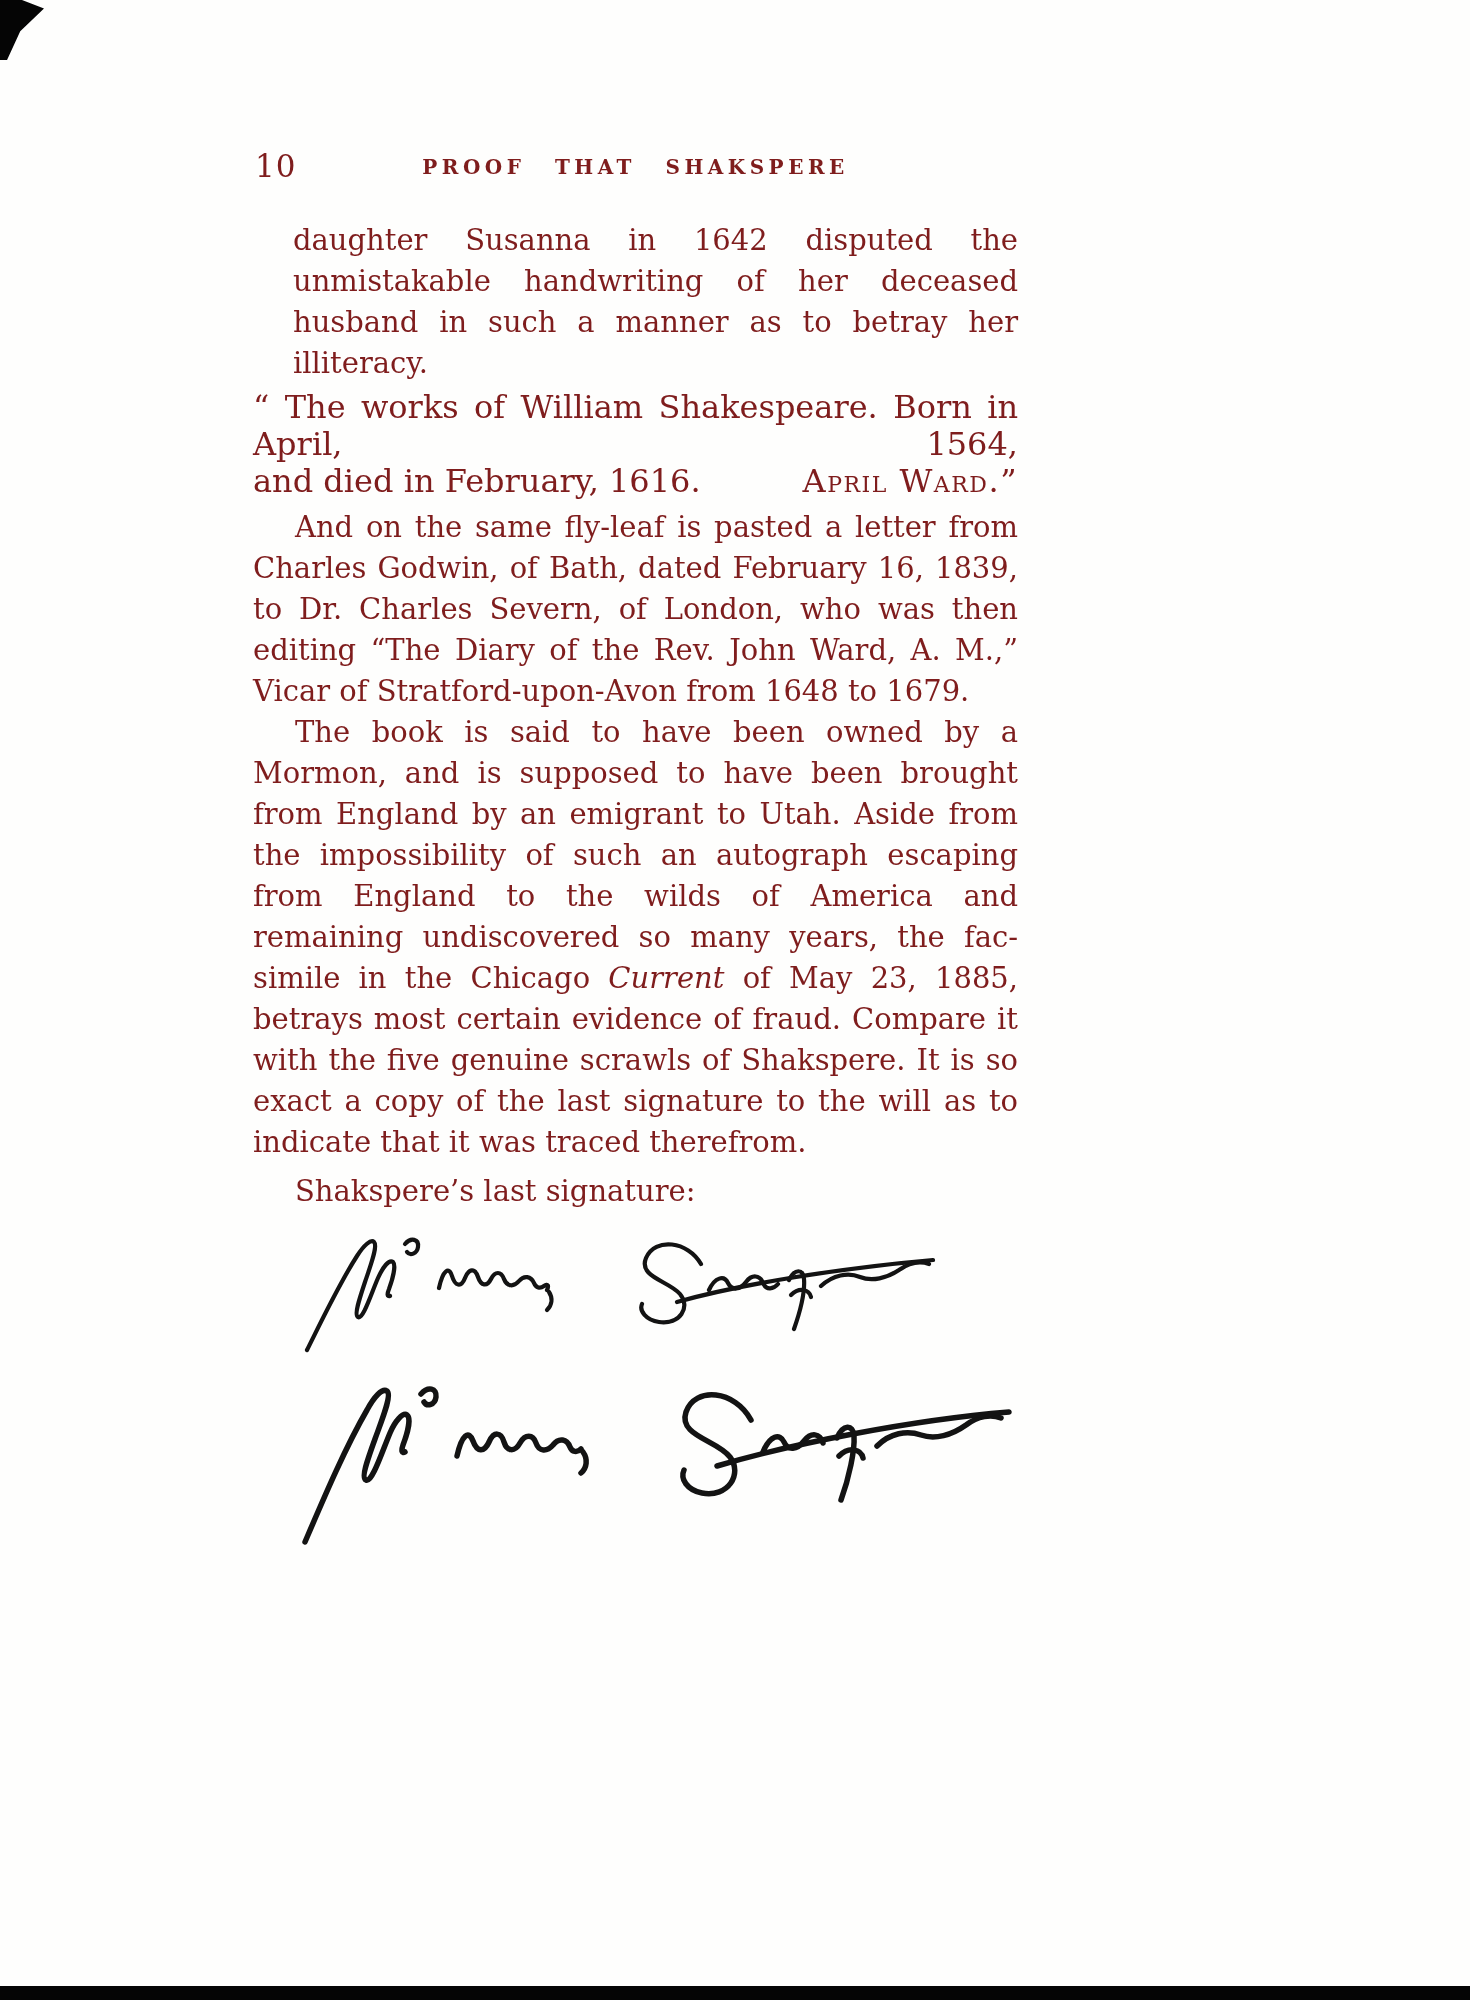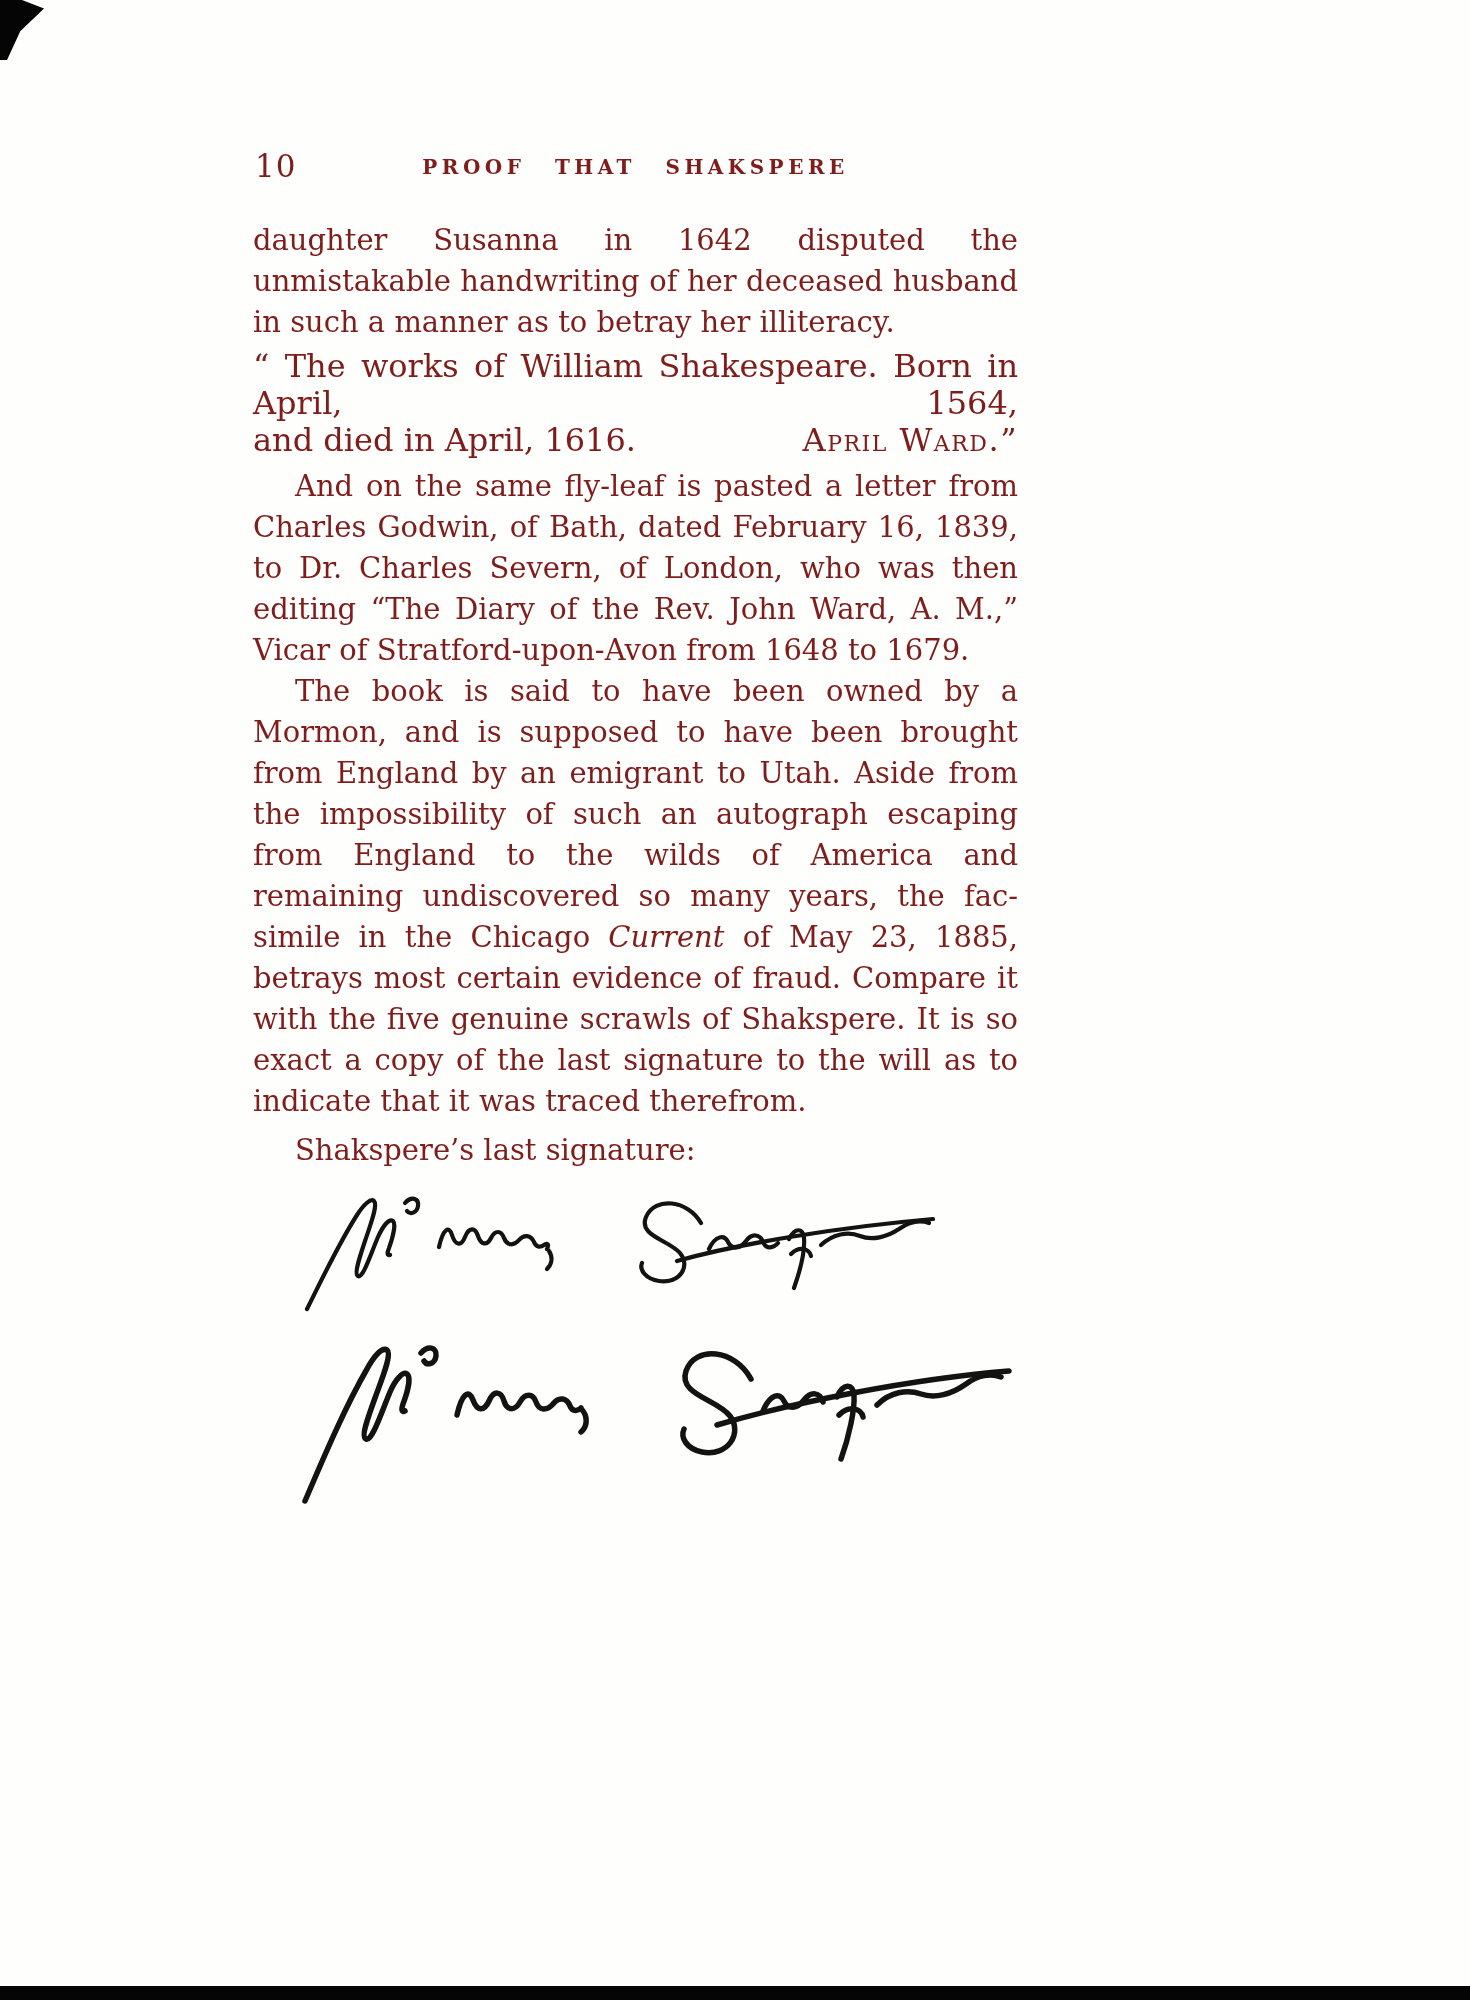--- a/index.html
+++ b/index.html
@@ -27,21 +27,21 @@
   .running-title {
     display:block; text-align:center; font-size:20px; font-weight:700;
     letter-spacing:4.5px; word-spacing:18px; padding-top:7px;
   }
   
   .text-block {
     position:absolute; top:220px; left:253px; width:765px;
     font-size:29px; line-height:41px; text-align:justify;
   }
   .para { text-indent:42px; }
-  .para.no-indent { text-indent:0; }
+  .para.no-indent { text-indent:0;margin-left:40px; }
   .italic { font-style:italic; }
   .quote { font-size:32px; line-height:37px; margin:5px 0 7px 0; }
   .quote-line1 { text-align:justify; text-align-last:justify; }
   .quote-line2 { display:flex; justify-content:space-between; align-items:baseline; }
   .smallcaps { font-variant:small-caps; letter-spacing:1.5px; }
   .caption { margin-top:8px; }
   .signature { margin:16px 0 8px 28px; }
   .signature svg { display:block; }
   .sig-stroke { fill:none; stroke:#131313; stroke-linecap:round; stroke-linejoin:round; }
 </style>
@@ -58,21 +58,21 @@
   </header>
 
   <main class="text-block">
 
     <p class="para no-indent">daughter Susanna in 1642 disputed the unmistakable handwriting of her deceased husband in such a manner as to betray her illiteracy.</p>
 
 
     <div class="quote">
       <div class="quote-line1">“ The works of William Shakespeare.  Born in April, 1564,</div>
       <div class="quote-line2">
-        <span>and died in April, 1616.</span>
+        <span>and died in February, 1616.</span>
         <span class="smallcaps">April Ward.”</span>
       </div>
     </div>
 
     <p class="para">And on the same fly-leaf is pasted a letter from Charles Godwin, of Bath, dated February 16, 1839, to Dr. Charles Severn, of London, who was then editing “The Diary of the Rev. John Ward, A. M.,” Vicar of Stratford-upon-Avon from 1648 to 1679.</p>
 
     <p class="para"><span>The book is said to have been owned by a Mormon, and is supposed to have been brought from England by an emigrant to Utah.  Aside from the impossibility of such an autograph escaping from England to the wilds of America and remaining undiscovered so many years, the fac-simile in the Chicago </span><span class="italic">Current</span><span> of May 23, 1885, betrays most certain evidence of fraud.  Compare it with the five genuine scrawls of Shakspere.  It is so exact a copy of the last signature to the will as to indicate that it was traced therefrom.</span></p>
 
     <p class="para caption">Shakspere’s last signature:</p>
 

